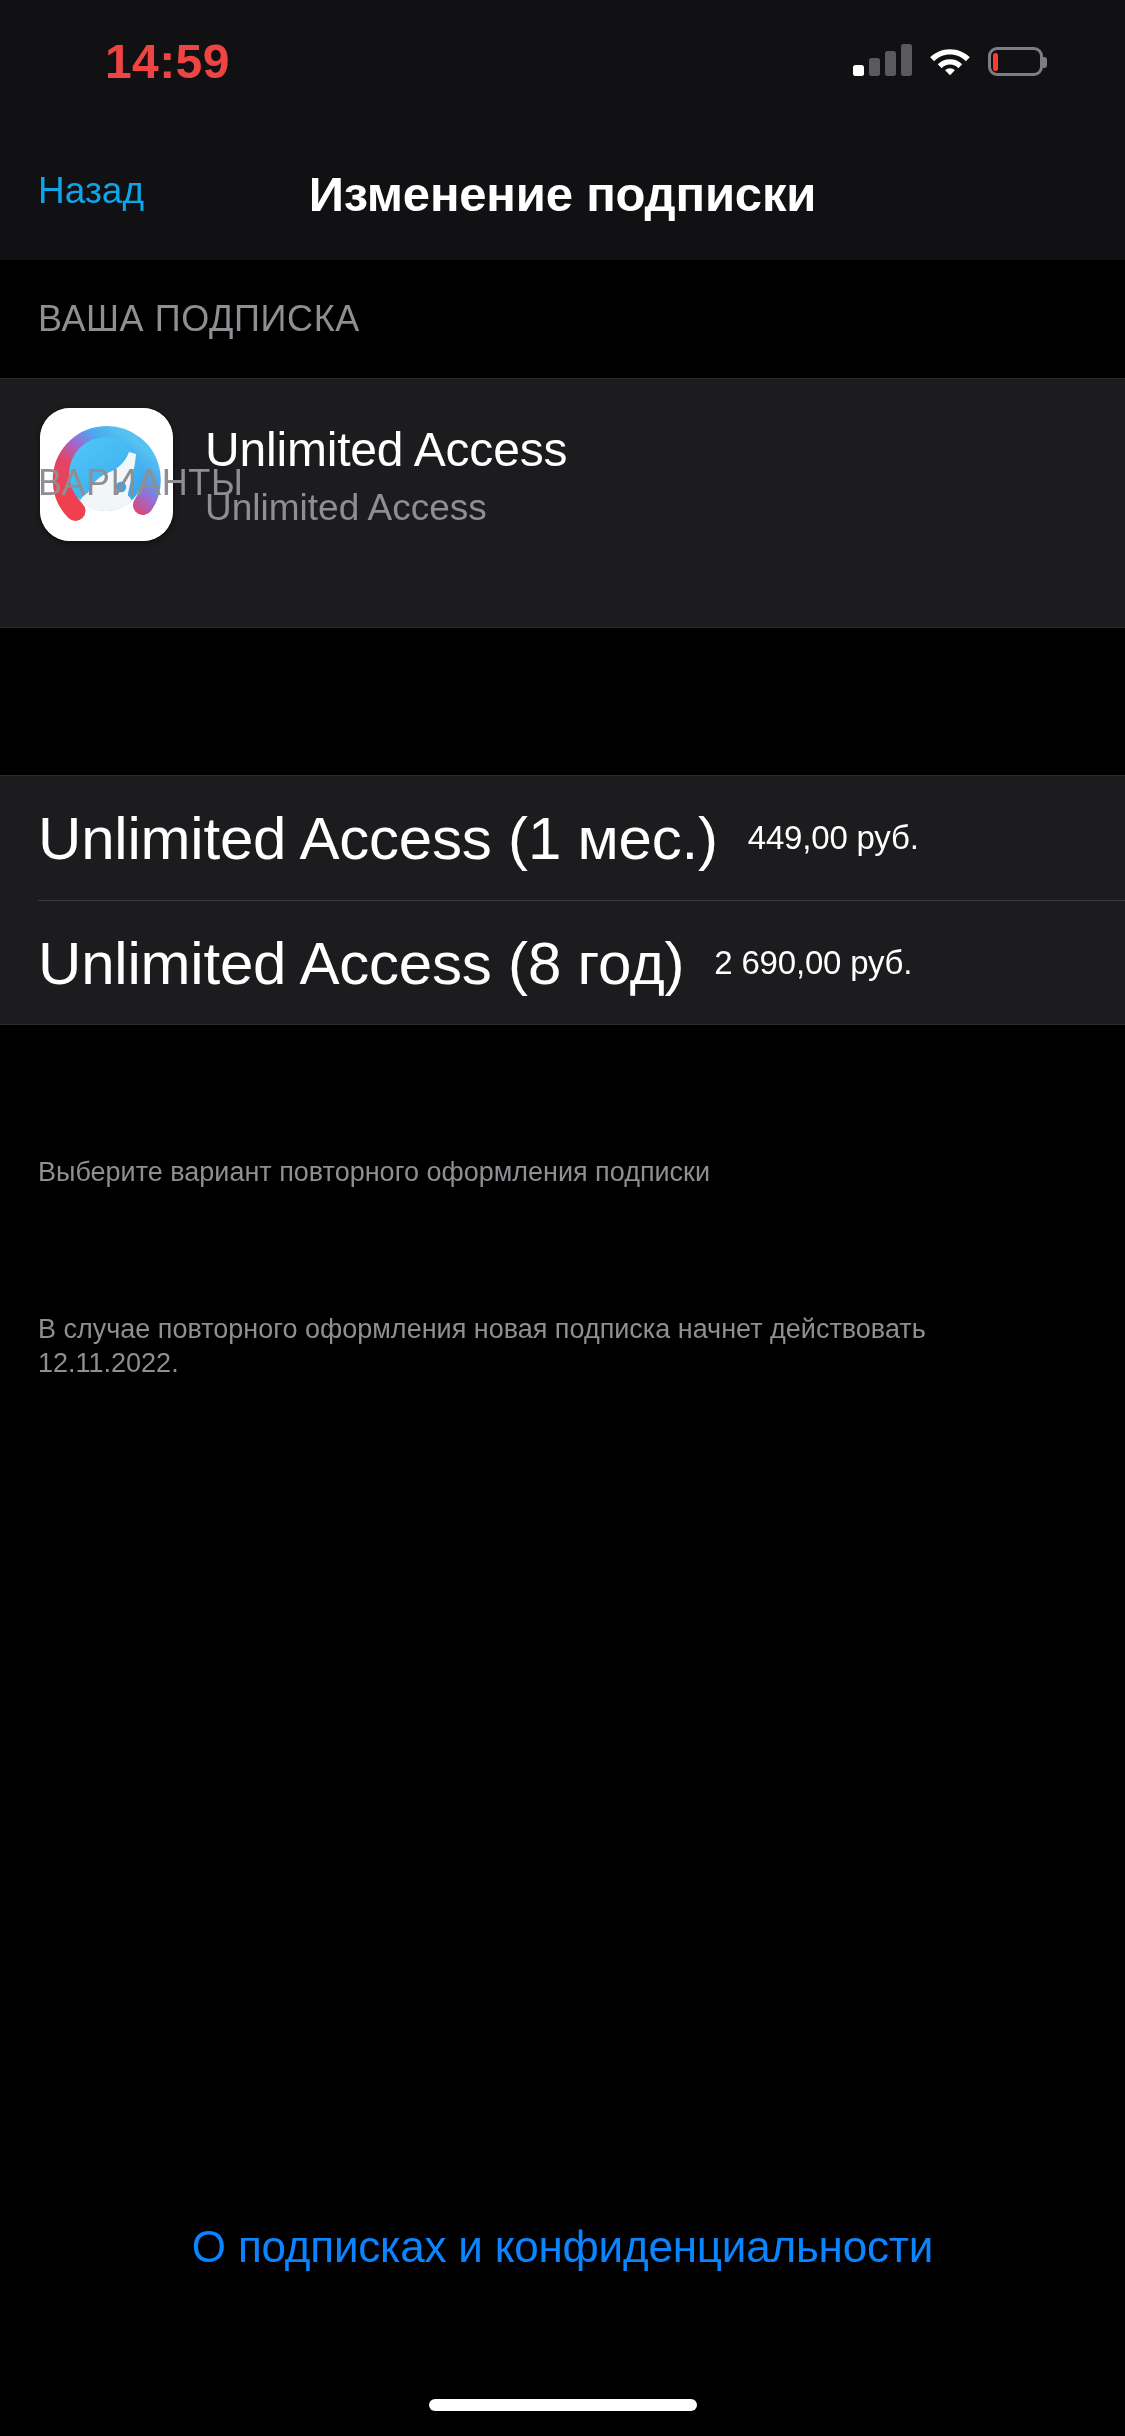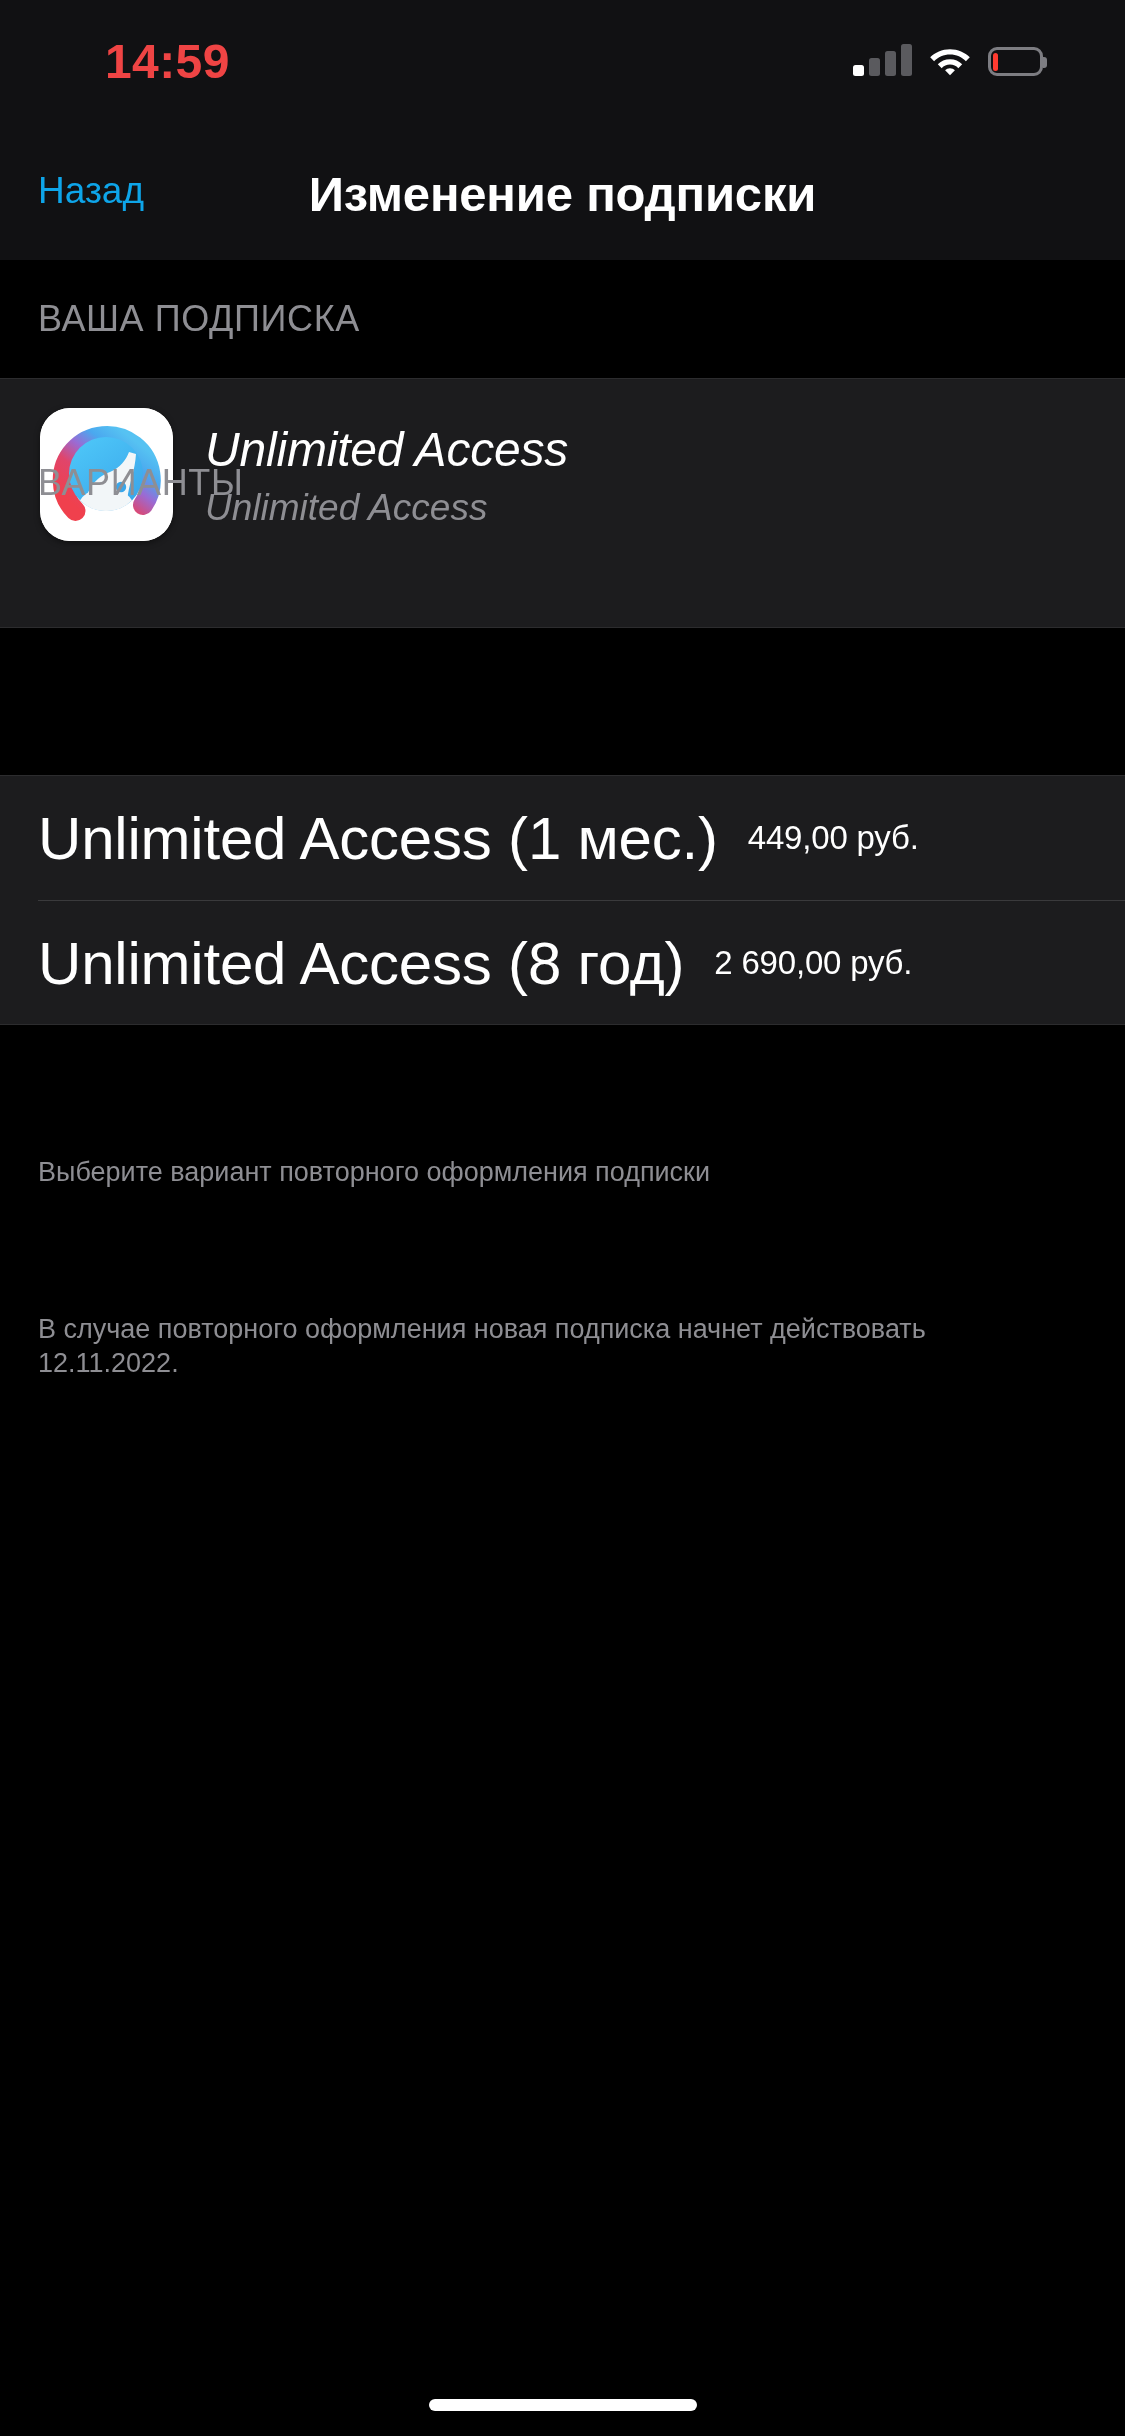--- a/index.html
+++ b/index.html
@@ -86,21 +86,21 @@
   
   .sub-row { position:absolute; left:0; top:0; width:100%; height:100%; }
   .app-icon {
     position:absolute; left:40px; top:29px;
     width:133px; height:133px;
     border-radius:30px; background:#fff;
     overflow:hidden;
     box-shadow:0 2px 6px rgba(0,0,0,0.45);
   }
   .app-icon svg { display:block; width:133px; height:133px; }
-  .sub-texts { position:absolute; left:205px; top:44px;font-style:italic; }
+  .sub-texts { position:absolute; left:205px; top:44px; }
   .sub-title {
     font-size:48px; color:#fff; line-height:1.12; letter-spacing:-0.2px;
   }
   .sub-sub {
     font-size:37px; color:#8e8e93; line-height:1.2; margin-top:9px;
   }
 
   
   .option-row {
     position:absolute; left:0; width:1125px; height:124px;
@@ -237,16 +237,17 @@
         <span class="option-name">Unlimited Access (8 год)</span>
         <span class="option-price">2 690,00 руб.</span>
       </div>
     </div>
 
   </div>
 
   <div class="footer-note" id="note-0">Выберите вариант повторного оформления подписки</div>
   <div class="footer-note" id="note-1">В случае повторного оформления новая подписка начнет действовать 12.11.2022.</div>
 
+  <div class="bottom-link">О подписках и конфиденциальности</div>
 
   <div class="home-indicator"></div>
 
 </div>
 
 </body></html>

